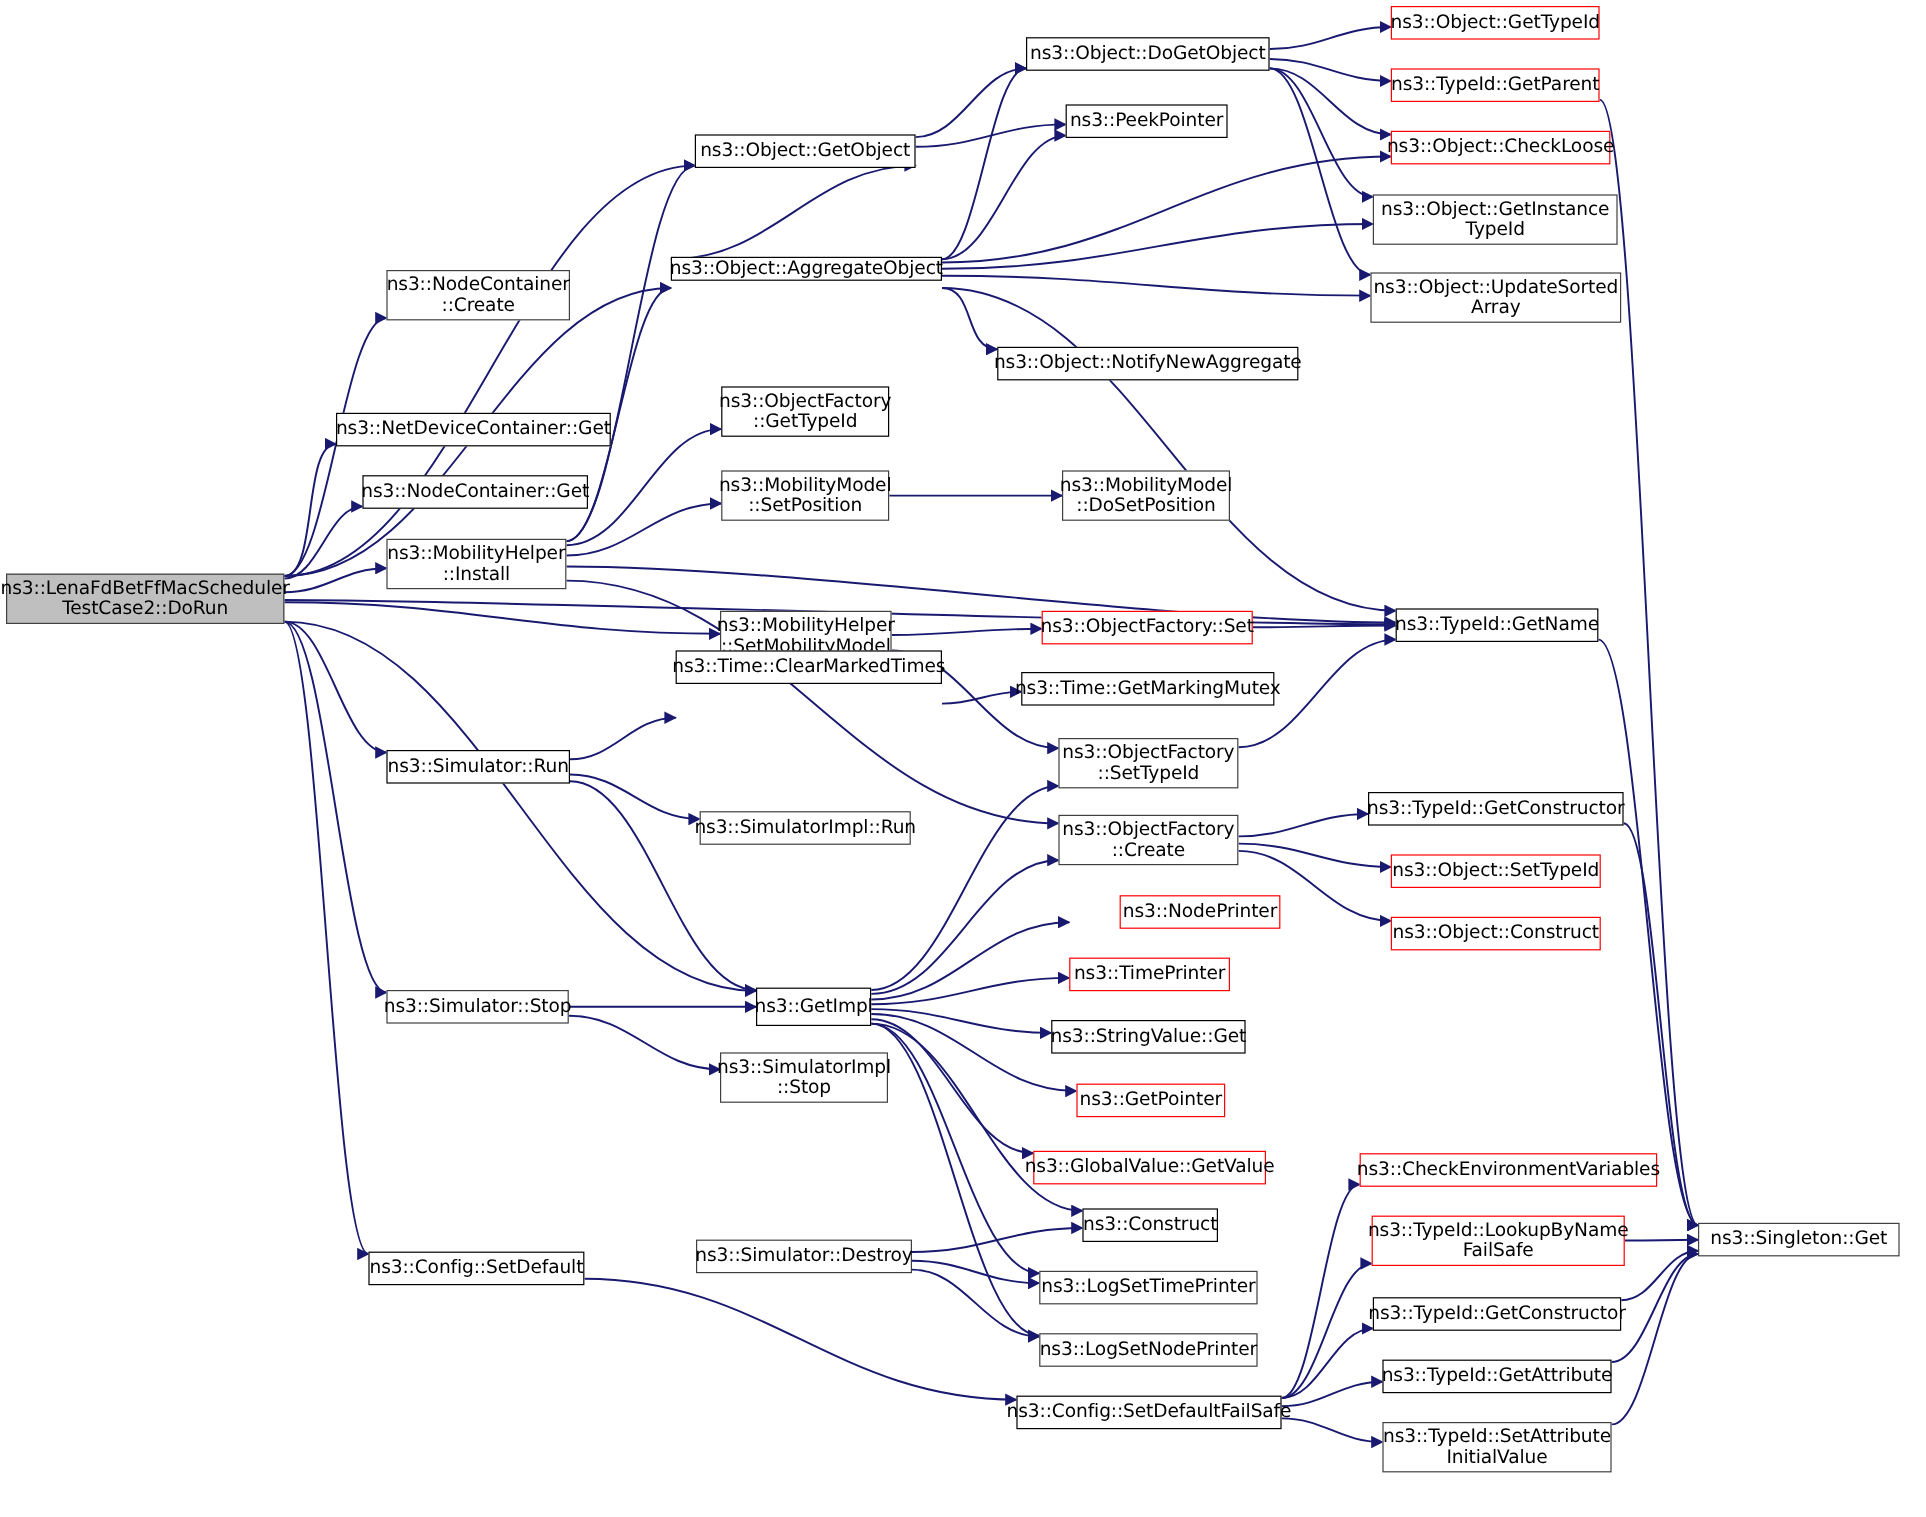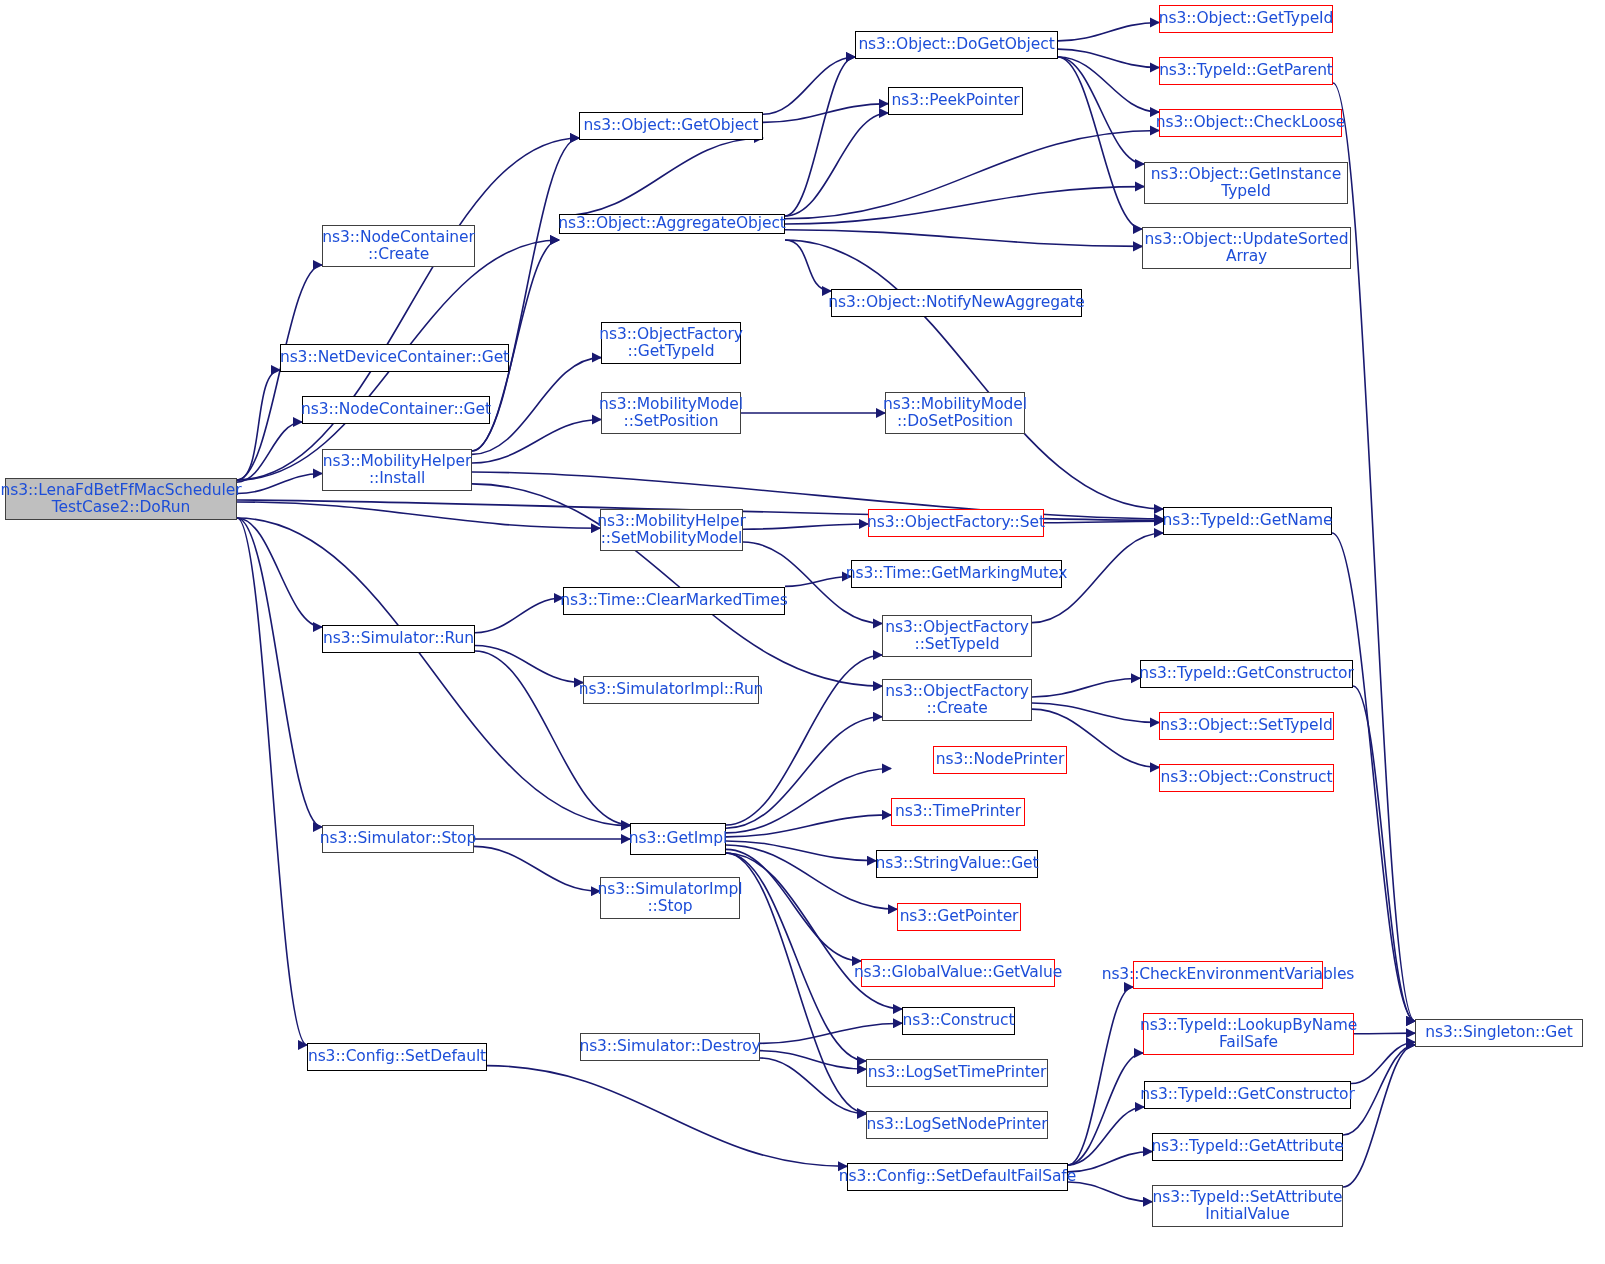--- a/index.html
+++ b/index.html
@@ -25,21 +25,21 @@
   }
   .node {
     position: absolute;
     box-sizing: border-box;
     display: flex;
     align-items: center;
     justify-content: center;
     text-align: center;
     background: #ffffff;
     border: 1px solid #000000;
-    color: #1d4ed8;
+    color: #000000;
     font-size: 15.5px;
     line-height: 1.12;
     letter-spacing: -0.1px;
     white-space: pre-line;
     padding: 0 4px;
   }
   .node.red {
     border-color: #ff0000;
   }
   .node.root {
@@ -140,21 +140,21 @@
       <div class="node root" style="left: 5px; top: 478px; width: 232px; height: 42px;"><span>ns3::LenaFdBetFfMacScheduler
 TestCase2::DoRun</span></div>
       <div class="node gray-border" style="left: 322px; top: 225px; width: 153px; height: 42px;"><span>ns3::NodeContainer
 ::Create</span></div>
       <div class="node" style="left: 280px; top: 344px; width: 229px; height: 28px;"><span>ns3::NetDeviceContainer::Get</span></div>
       <div class="node" style="left: 302px; top: 396px; width: 188px; height: 28px;"><span>ns3::NodeContainer::Get</span></div>
       <div class="node gray-border" style="left: 322px; top: 449px; width: 150px; height: 42px;"><span>ns3::MobilityHelper
 ::Install</span></div>
       <div class="node gray-border" style="left: 600px; top: 509px; width: 143px; height: 42px;"><span>ns3::MobilityHelper
 ::SetMobilityModel</span></div>
-      <div class="node" style="left: 563px; top: 587px; width: 222px; height: 28px;"><span>ns3::Time::ClearMarkedTimes</span></div>
+      <div class="node" style="left: 563px; top: 542px; width: 222px; height: 28px;"><span>ns3::Time::ClearMarkedTimes</span></div>
       <div class="node" style="left: 322px; top: 625px; width: 153px; height: 28px;"><span>ns3::Simulator::Run</span></div>
       <div class="node gray-border" style="left: 583px; top: 676px; width: 176px; height: 28px;"><span>ns3::SimulatorImpl::Run</span></div>
       <div class="node gray-border" style="left: 322px; top: 825px; width: 152px; height: 28px;"><span>ns3::Simulator::Stop</span></div>
       <div class="node" style="left: 630px; top: 823px; width: 96px; height: 32px;"><span>ns3::GetImpl</span></div>
       <div class="node gray-border" style="left: 600px; top: 877px; width: 140px; height: 42px;"><span>ns3::SimulatorImpl
 ::Stop</span></div>
       <div class="node" style="left: 307px; top: 1043px; width: 180px; height: 28px;"><span>ns3::Config::SetDefault</span></div>
       <div class="node gray-border" style="left: 580px; top: 1033px; width: 180px; height: 28px;"><span>ns3::Simulator::Destroy</span></div>
       <div class="node" style="left: 579px; top: 112px; width: 184px; height: 28px;"><span>ns3::Object::GetObject</span></div>
       <div class="node" style="left: 559px; top: 214px; width: 226px; height: 20px;"><span>ns3::Object::AggregateObject</span></div>
@@ -186,21 +186,21 @@
       <div class="node red" style="left: 1159px; top: 57px; width: 174px; height: 28px;"><span>ns3::TypeId::GetParent</span></div>
       <div class="node red" style="left: 1159px; top: 109px; width: 183px; height: 28px;"><span>ns3::Object::CheckLoose</span></div>
       <div class="node gray-border" style="left: 1144px; top: 162px; width: 204px; height: 42px;"><span>ns3::Object::GetInstance
 TypeId</span></div>
       <div class="node gray-border" style="left: 1142px; top: 227px; width: 209px; height: 42px;"><span>ns3::Object::UpdateSorted
 Array</span></div>
       <div class="node" style="left: 1163px; top: 507px; width: 169px; height: 28px;"><span>ns3::TypeId::GetName</span></div>
       <div class="node" style="left: 1140px; top: 660px; width: 213px; height: 28px;"><span>ns3::TypeId::GetConstructor</span></div>
       <div class="node red" style="left: 1159px; top: 712px; width: 175px; height: 28px;"><span>ns3::Object::SetTypeId</span></div>
       <div class="node red" style="left: 1159px; top: 764px; width: 175px; height: 28px;"><span>ns3::Object::Construct</span></div>
-      <div class="node red" style="left: 1133px; top: 961px; width: 190px; height: 28px;"><span>ns3::CheckEnvironmentVariables</span></div>
+      <div class="node red" style="left: 1133px; top: 961px; width: 248px; height: 28px;"><span>ns3::CheckEnvironmentVariables</span></div>
       <div class="node red" style="left: 1143px; top: 1013px; width: 211px; height: 42px;"><span>ns3::TypeId::LookupByName
 FailSafe</span></div>
       <div class="node" style="left: 1144px; top: 1081px; width: 207px; height: 28px;"><span>ns3::TypeId::GetConstructor</span></div>
       <div class="node" style="left: 1152px; top: 1133px; width: 191px; height: 28px;"><span>ns3::TypeId::GetAttribute</span></div>
       <div class="node gray-border" style="left: 1152px; top: 1185px; width: 191px; height: 42px;"><span>ns3::TypeId::SetAttribute
 InitialValue</span></div>
       <div class="node gray-border" style="left: 1415px; top: 1019px; width: 168px; height: 28px;"><span>ns3::Singleton::Get</span></div>
     </div>
 </div>
 

